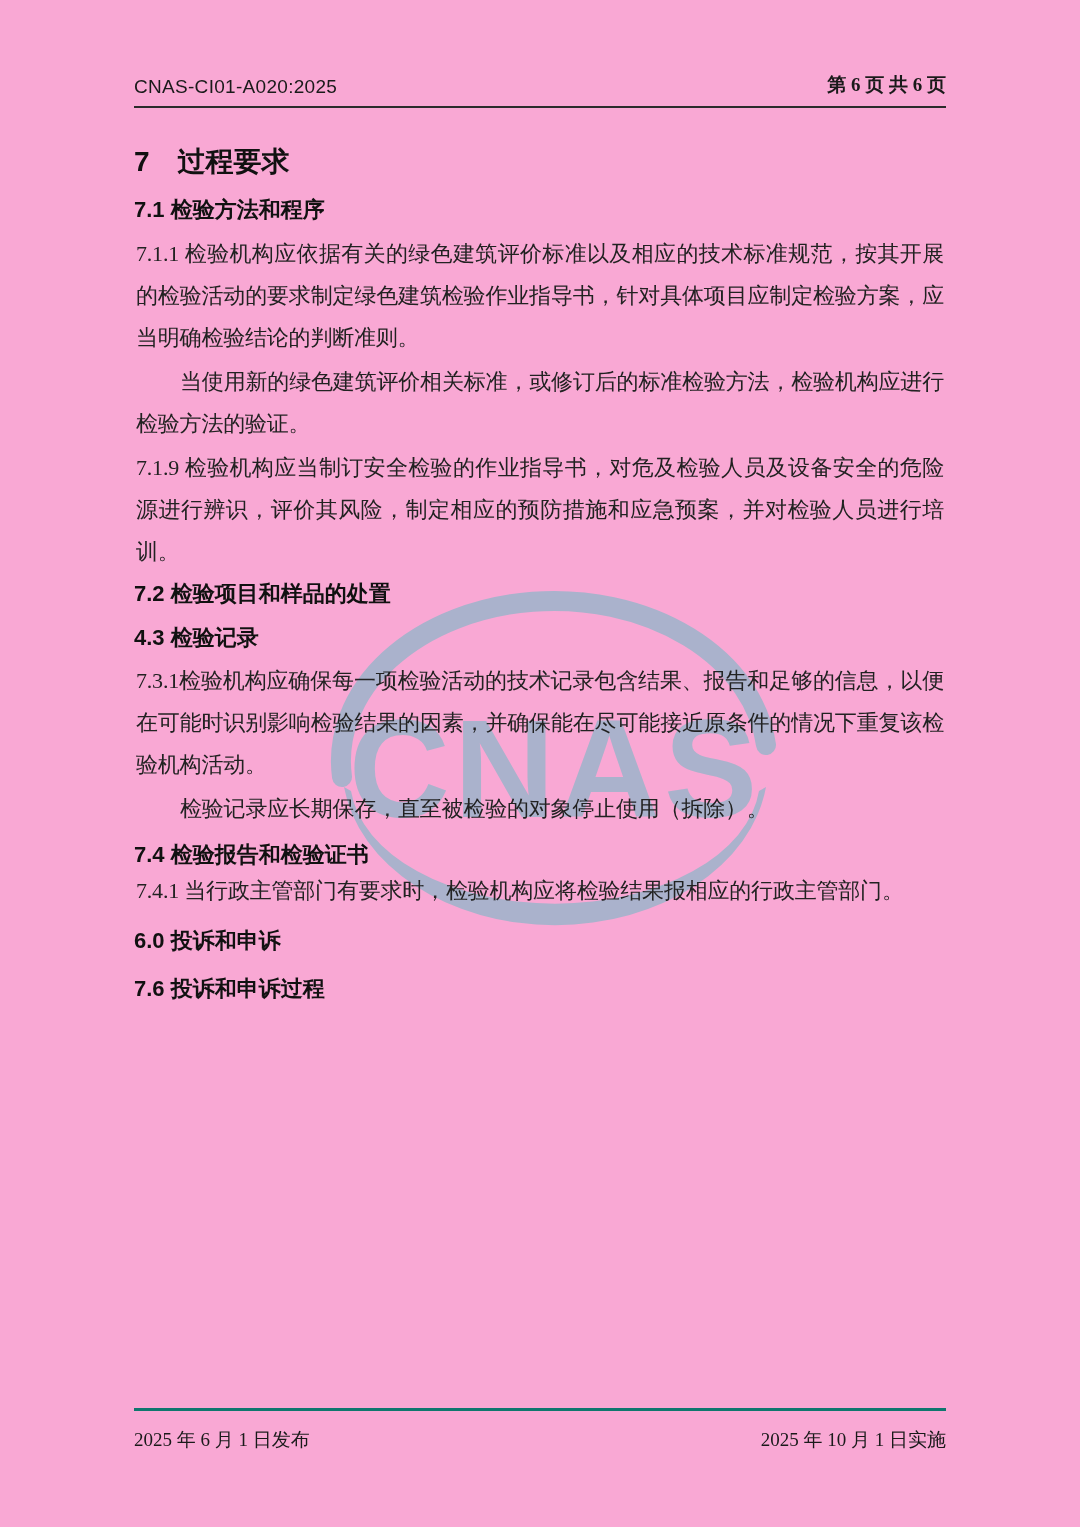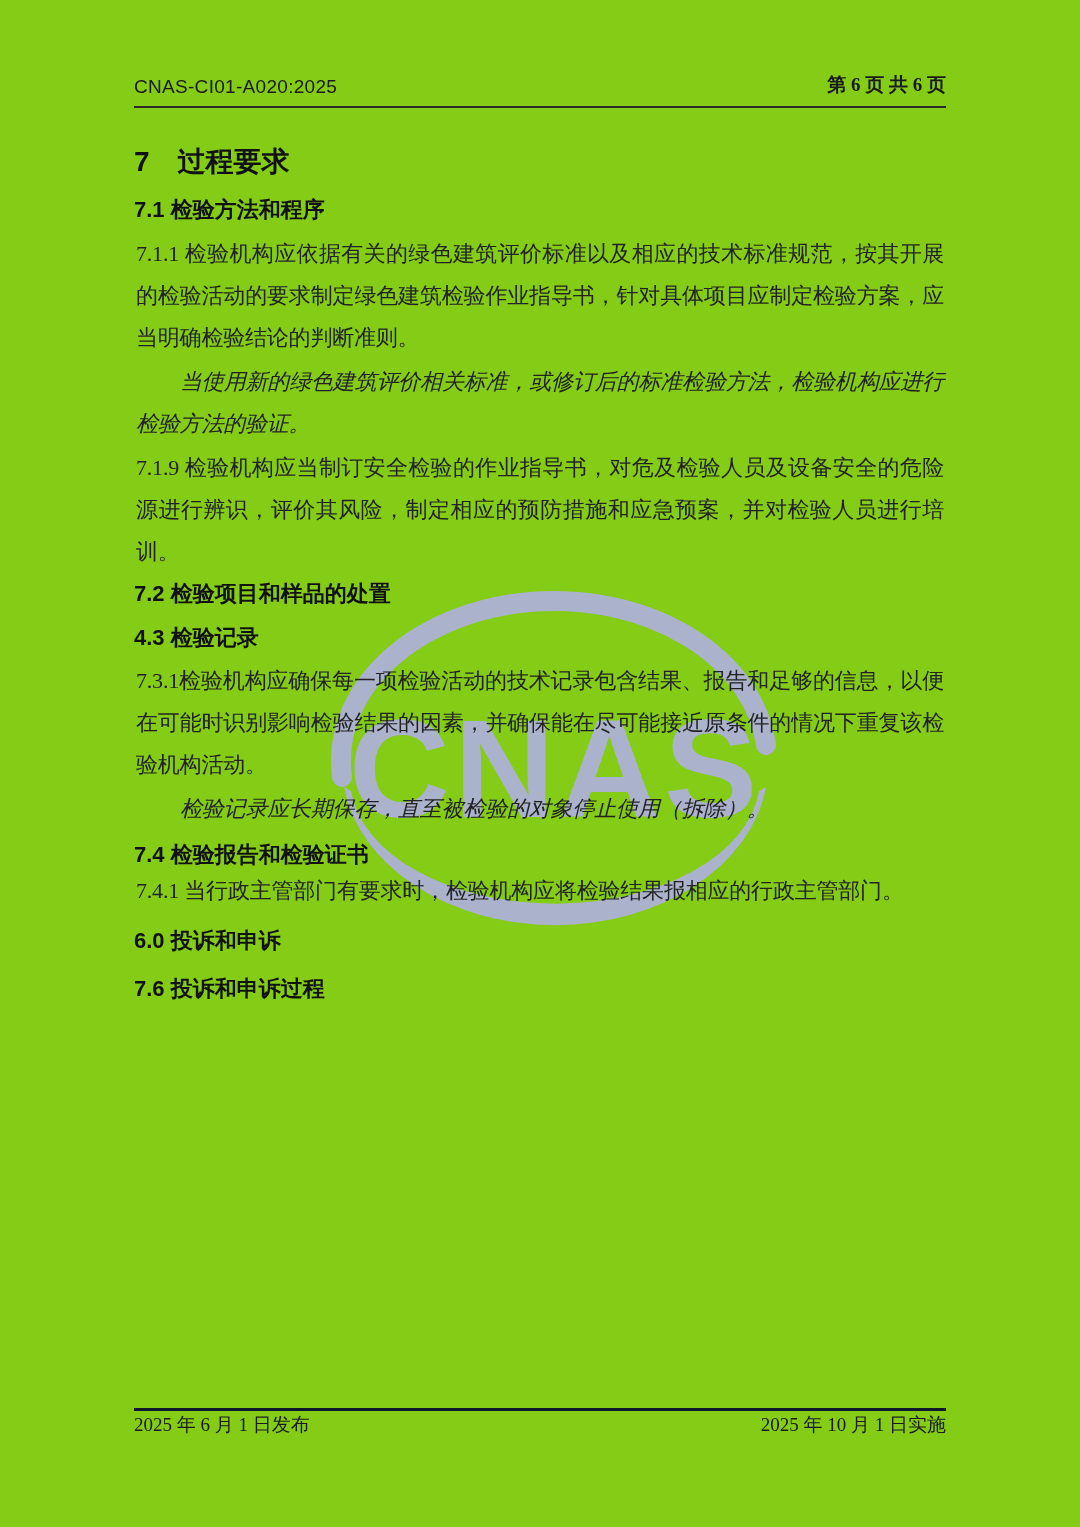--- a/index.html
+++ b/index.html
@@ -1,21 +1,21 @@
 <!DOCTYPE html>
 <html><head>
 <meta charset="utf-8">
 <style>
   html, body { margin: 0; padding: 0; background: #e8e8e8; }
   .page {
     position: relative;
     width: 1080px;
     height: 1527px;
     margin: 0 auto;
-    background: #84cc16;
+    background: #f9a8d4;
     overflow: hidden;
     font-family: "Liberation Serif", "DejaVu Serif", serif;
     color: #1e1e1e;
   }
 
   
   .header {
     position: absolute;
     left: 134px; right: 134px; top: 0;
     padding-top: 72px;
@@ -78,28 +78,28 @@
   .para {
     font-size: 22px;
     line-height: 42px;
     letter-spacing: -0.2px;
     text-align: justify;
     color: #222;
     margin: 2px;
   }
   .para-first { margin-top: 10px; }
   .para-731 { margin-top: 9px; }
-  .indent { text-indent: 44px; font-style: italic; }
+  .indent { text-indent: 44px; }
 
   
   .footer {
     position: absolute;
     left: 134px; right: 134px; top: 1408px;
-    border-top: 3px solid #0f172a;
-    padding-top: 1px;
+    border-top: 3px solid #0f766e;
+    padding-top: 16px;
     display: flex;
     justify-content: space-between;
     z-index: 1;
   }
   .footer div { font-size: 19px; color: #1a1a1a; }
 </style>
 </head>
 <body>
 
 <div class="page">

